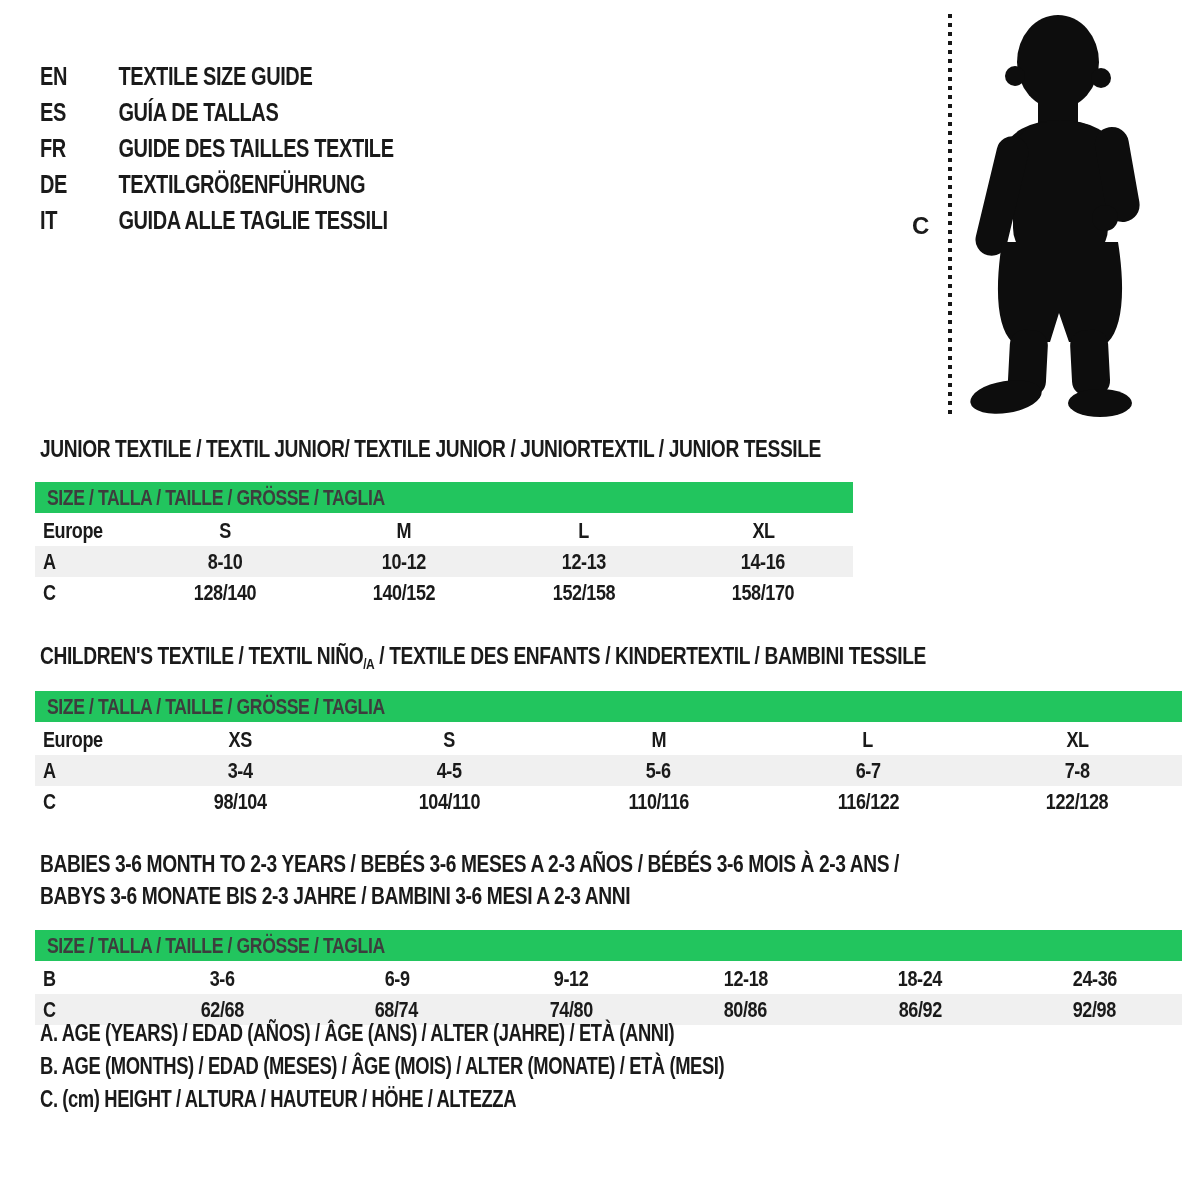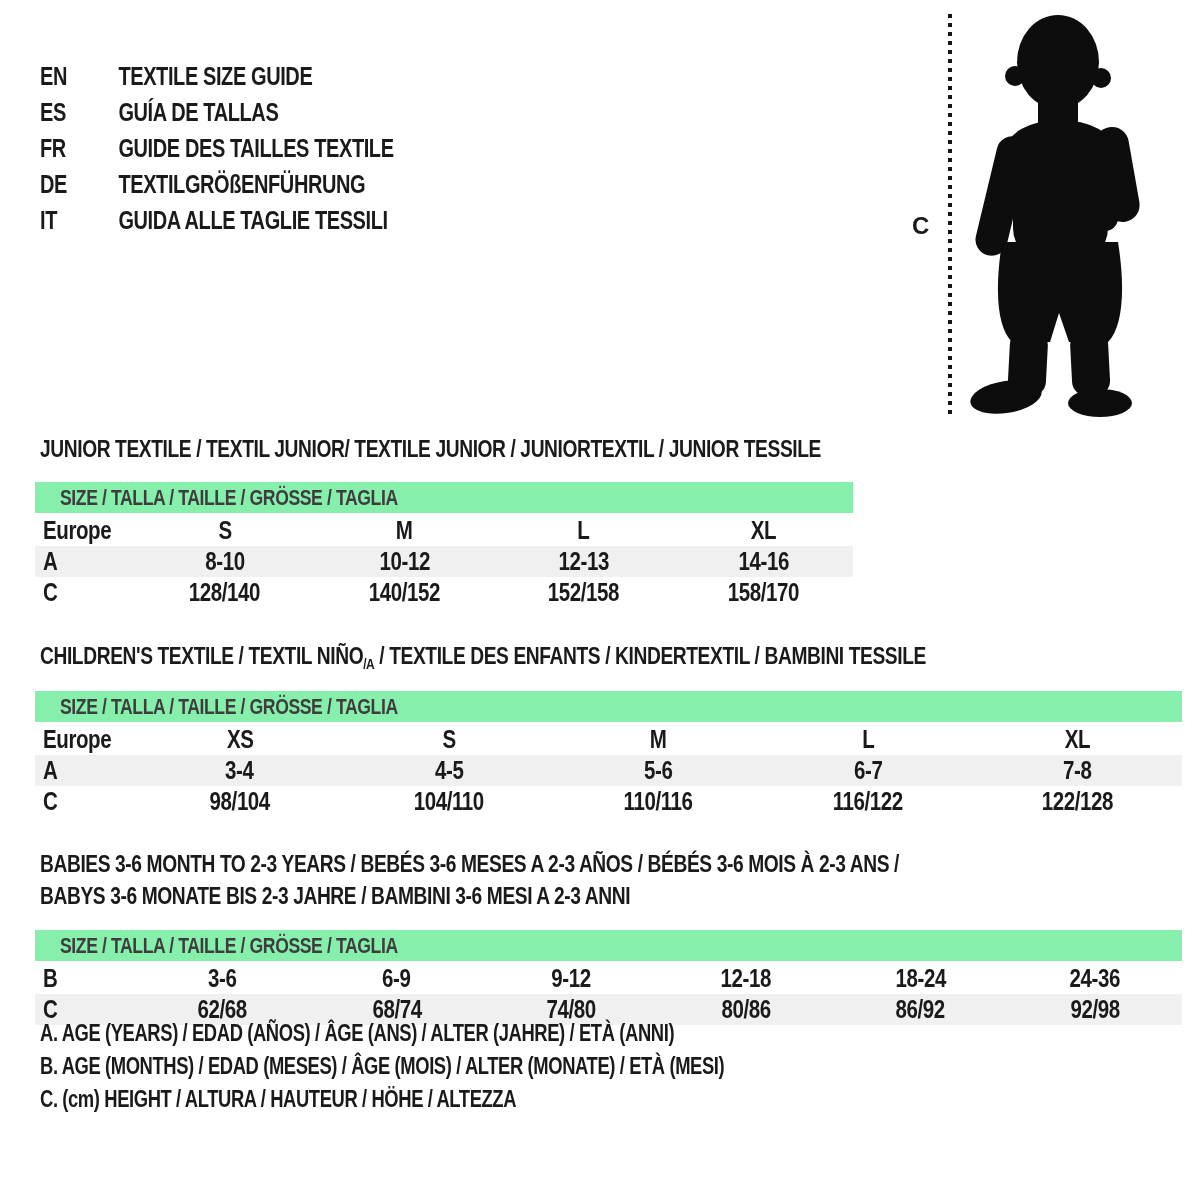--- a/index.html
+++ b/index.html
@@ -35,29 +35,29 @@
   #s2-title { left:40px; top:640px; }
   #s3-title { left:40px; top:848px; }
   .tsub { font-size:15px; vertical-align:-5px; }
 
   
   .size-table { position:absolute; }
   #table1 { left:35px; top:482px; width:818px; }
   #table2 { left:35px; top:691px; width:1147px; }
   #table3 { left:35px; top:930px; width:1147px; }
   .size-bar {
-    height:31px; background:#86efac; color:#3d3d3d; line-height:31px;
-    padding-left:25px; box-sizing:border-box; overflow:hidden;
+    height:31px; background:#22c55e; color:#3d3d3d; line-height:31px;
+    padding-left:12px; box-sizing:border-box; overflow:hidden;
   }
   .size-bar > span {
     display:inline-block; font-size:22px; letter-spacing:-0.5px;
     transform:scaleX(0.80); transform-origin:left center; white-space:nowrap;
   }
   .rows { margin-top:2px; }
-  .trow { display:flex; height:31px; align-items:center; font-size:25px; }
+  .trow { display:flex; height:31px; align-items:center; font-size:22px; }
   .trow.shaded { background:#f0f0f0; }
   .trow .cell.label { flex:0 0 100px; padding-left:8px; box-sizing:border-box; text-align:left; }
   .trow .cell.val { flex:1; text-align:center; }
   .cell > span { display:inline-block; letter-spacing:-0.5px; transform:scaleX(0.82); }
   .cell.label > span { transform-origin:left center; }
   .cell.val > span { transform-origin:center center; }
 
   
   .legend { position:absolute; left:40px; top:1020px; }
   .legend-line {

